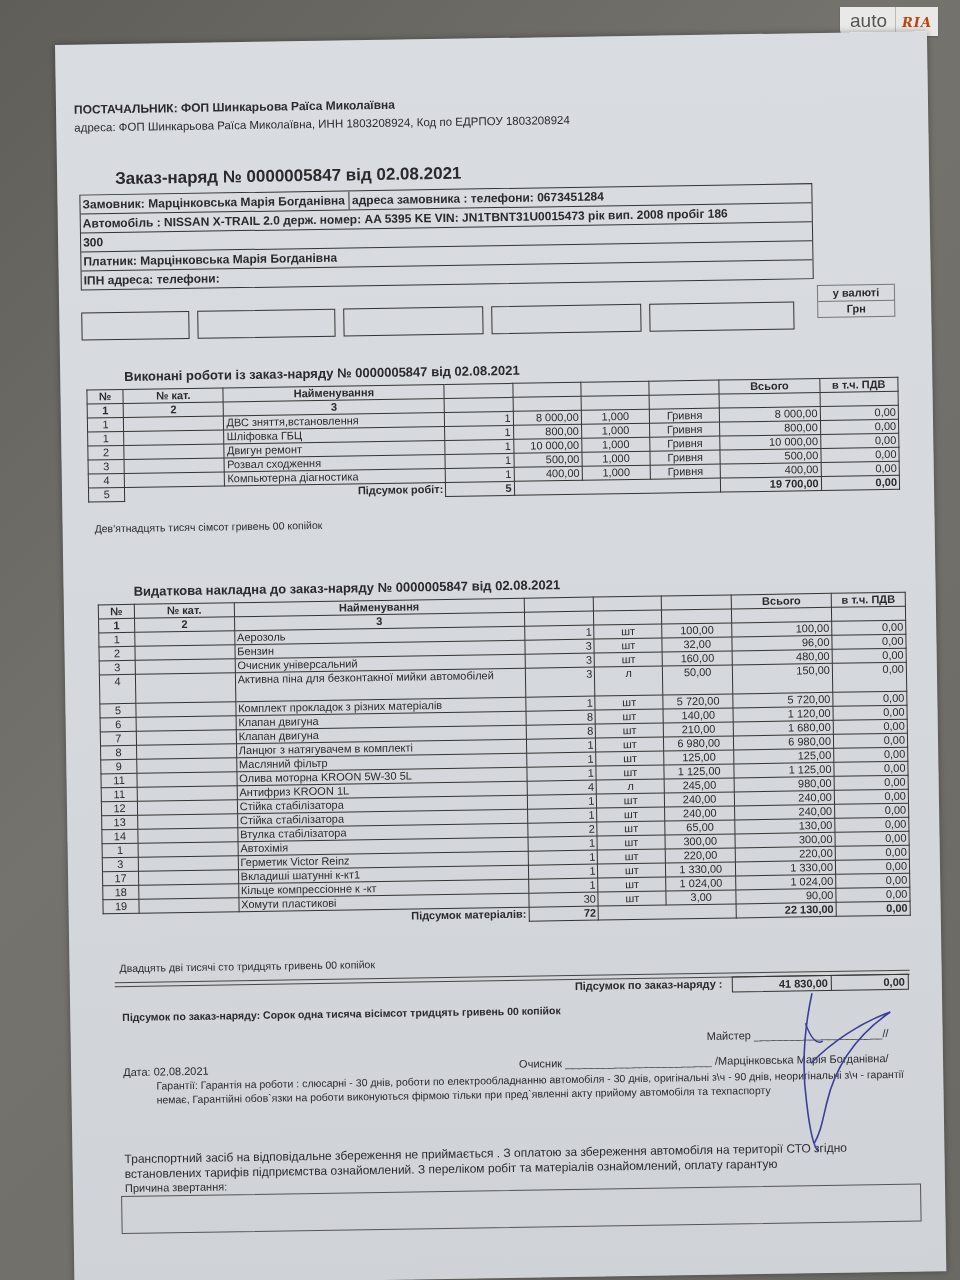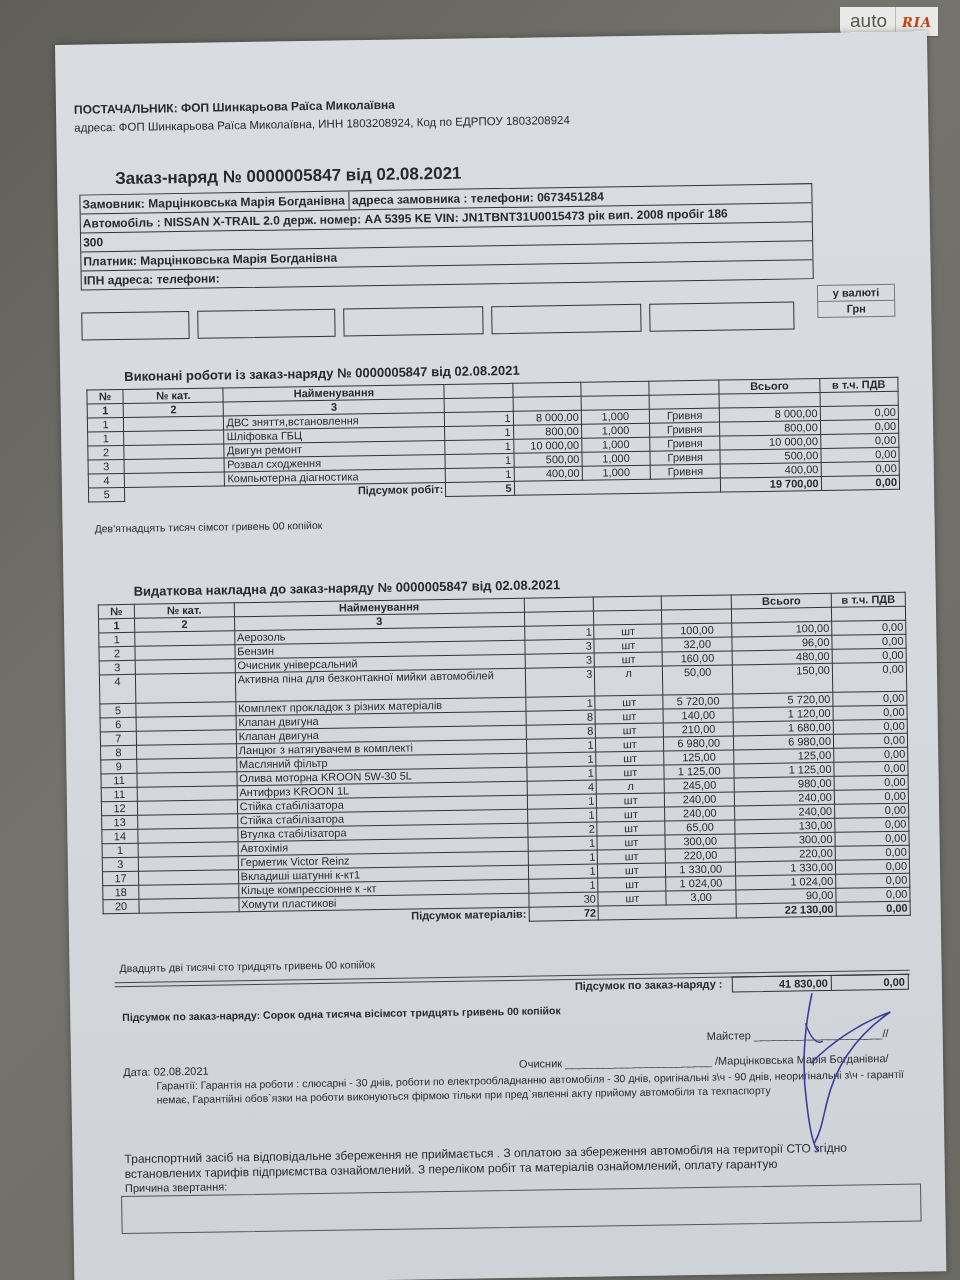--- a/index.html
+++ b/index.html
@@ -427,21 +427,21 @@
           <td class="c">18</td>
           <td></td>
           <td class="l">Кільце компрессіонне к -кт</td>
           <td class="r">1</td>
           <td class="c">шт</td>
           <td class="c">1 024,00</td>
           <td class="r">1 024,00</td>
           <td class="r">0,00</td>
         </tr>
         <tr>
-          <td class="c">20</td>
+          <td class="c">19</td>
           <td></td>
           <td class="l">Хомути пластикові</td>
           <td class="r">30</td>
           <td class="c">шт</td>
           <td class="c">3,00</td>
           <td class="r">90,00</td>
           <td class="r">0,00</td>
         </tr>
       </tbody>
     <tbody>

